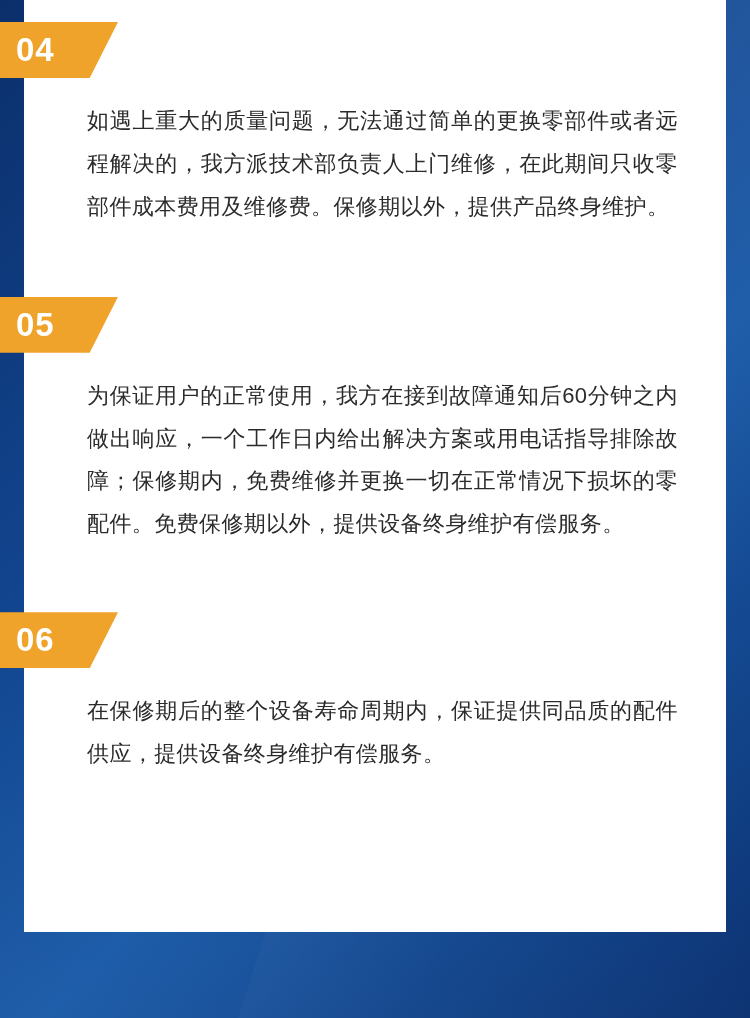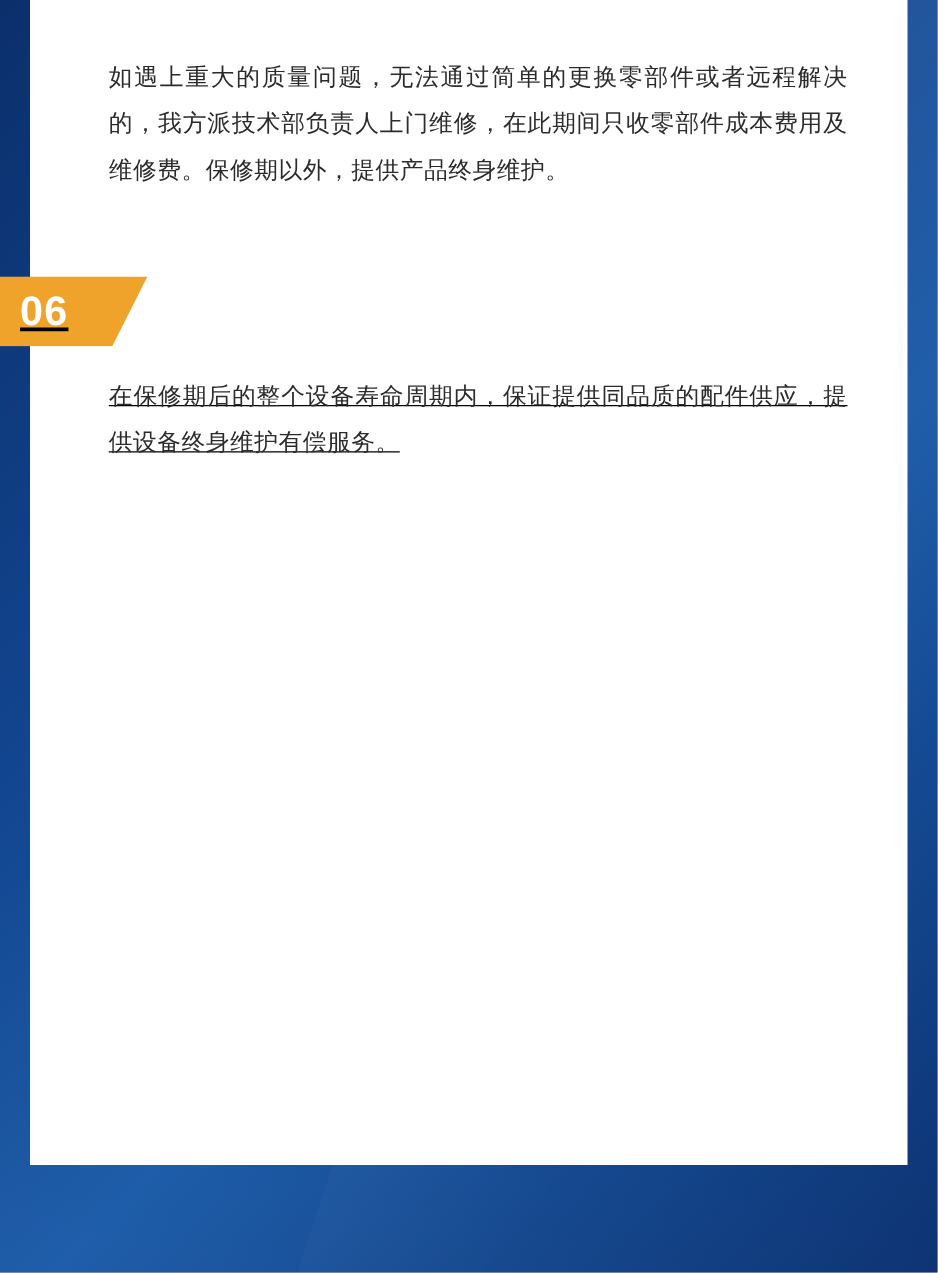--- a/index.html
+++ b/index.html
@@ -67,46 +67,51 @@
     font-weight: bold;
     letter-spacing: 1px;
     line-height: 56px;
     padding-left: 16px;
     box-sizing: border-box;
     
     clip-path: polygon(0 0, 100% 0, 76% 100%, 0 100%);
   }
   .body-text {
     margin: 22px 48px 0 63px;
-    font-size: 19px;
+    font-size: 22px;
     line-height: 1.95;
     color: #2b2b2b;
     letter-spacing: 0.4px;
     text-align: justify;
   }
   .item-04 { padding-top: 22px; }
   .item-05 { padding-top: 68px; }
-  .item-06 { padding-top: 66px; text-decoration: underline; }
+  .item-06 { padding-top: 66px; }
   .item-07 { padding-top: 62px; }
 </style>
 </head>
 <body>
 
 <div class="page">
 
   <div class="bg-sheen"></div>
   <div class="bg-sheen2"></div>
 
   <div class="card">
     <div class="items">
 
       <div class="item item-04">
+        <div class="badge">04</div>
         <p class="body-text">如遇上重大的质量问题，无法通过简单的更换零部件或者远程解决的，我方派技术部负责人上门维修，在此期间只收零部件成本费用及维修费。保修期以外，提供产品终身维护。</p>
       </div>
 
+      <div class="item item-05">
+        <div class="badge">05</div>
+        <p class="body-text">为保证用户的正常使用，我方在接到故障通知后60分钟之内做出响应，一个工作日内给出解决方案或用电话指导排除故障；保修期内，免费维修并更换一切在正常情况下损坏的零配件。免费保修期以外，提供设备终身维护有偿服务。</p>
+      </div>
 
       <div class="item item-06">
         <div class="badge">06</div>
         <p class="body-text">在保修期后的整个设备寿命周期内，保证提供同品质的配件供应，提供设备终身维护有偿服务。</p>
       </div>
 
 
     </div>
   </div>
 

